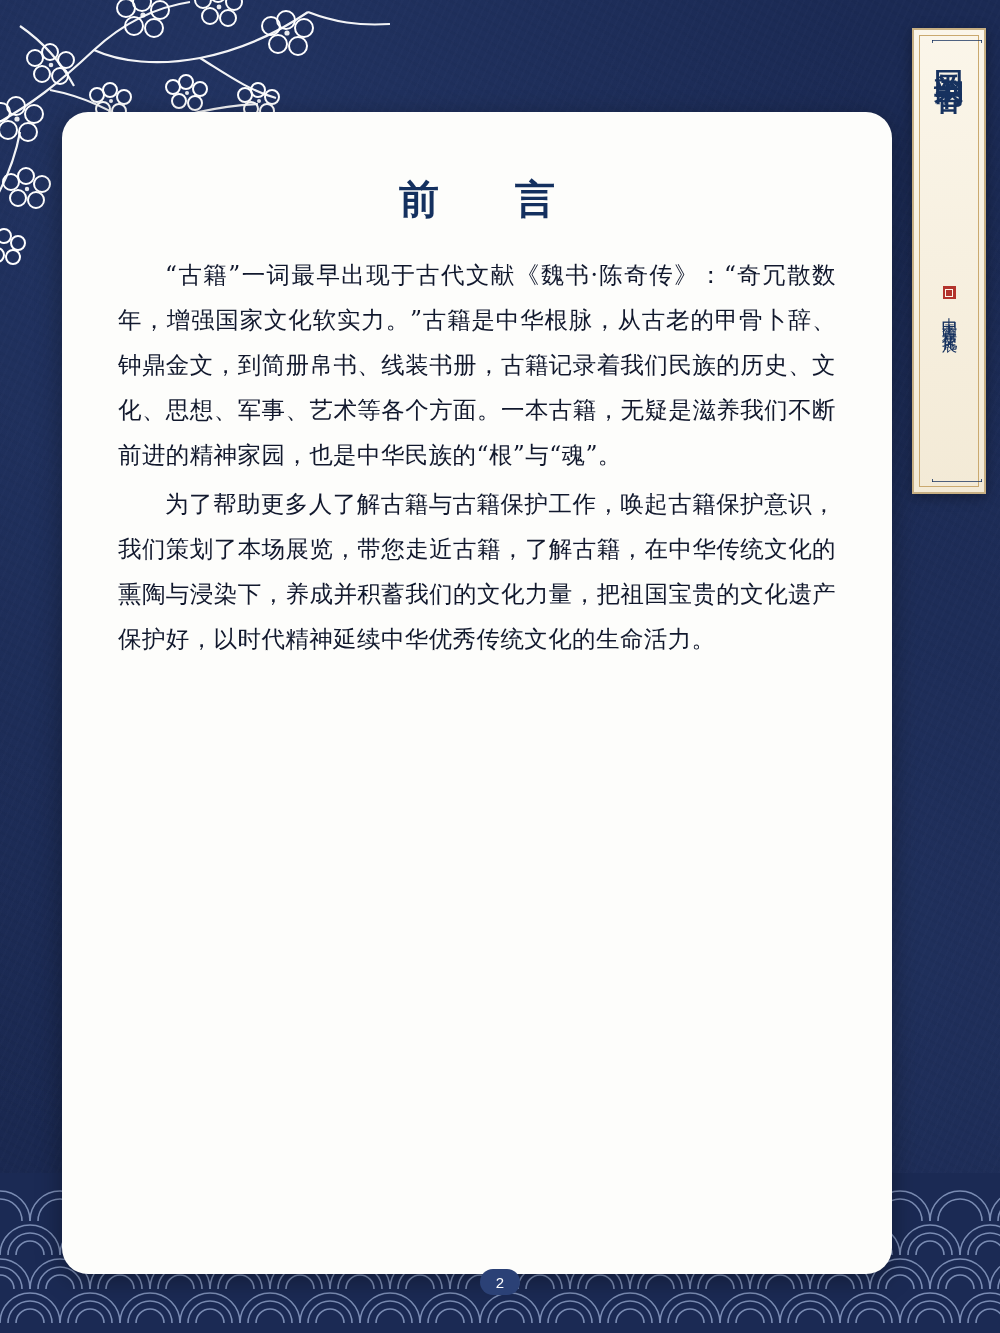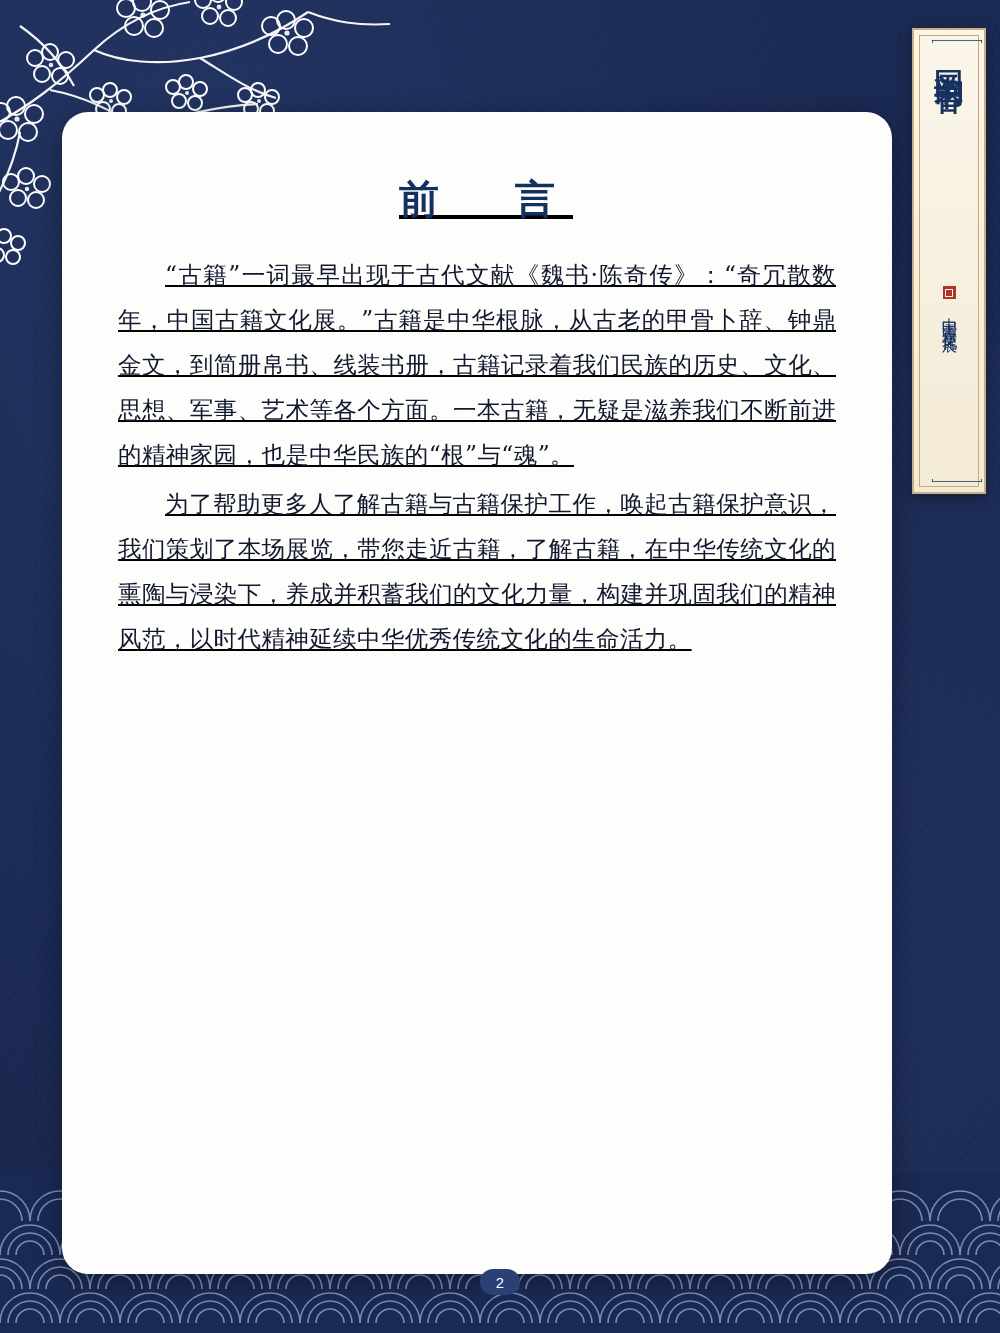--- a/index.html
+++ b/index.html
@@ -64,21 +64,20 @@
     background: #fdfdfb;
     border-radius: 26px;
     box-shadow: 0 6px 26px rgba(0,0,0,.35);
     overflow: hidden;
   }
   .card-inner {
     position: absolute;
     inset: 0;
     padding: 52px 56px 0 56px;
     box-sizing: border-box;
-    text-decoration: underline;
   }
 
   .doc-title {
     text-align: center;
     color: #14305f;
     font-size: 40px;
     font-weight: bold;
     letter-spacing: 18px;
     text-indent: 18px;
     font-family: "DejaVu Serif", "Liberation Serif", serif;
@@ -587,22 +586,22 @@
             <path d="M0 150 a30 30 0 0 1 60 0"></path>
             <path d="M8 150 a22 22 0 0 1 44 0"></path>
           </g>
       </g>
     </svg>
   </div>
 
   <div class="card">
     <div class="card-inner">
       <div class="doc-title">前　言</div>
-      <p class="para">“古籍”一词最早出现于古代文献《魏书·陈奇传》：“奇冗散数年，中国古籍文化展。”古籍是中华根脉，从古老的甲骨卜辞、钟鼎金文，到简册帛书、线装书册，古籍记录着我们民族的历史、文化、思想、军事、艺术等各个方面。一本古籍，无疑是滋养我们不断前进的精神家园，也是中华民族的“根”与“魂”。</p>
-      <p class="para">为了帮助更多人了解古籍与古籍保护工作，唤起古籍保护意识，我们策划了本场展览，带您走近古籍，了解古籍，在中华传统文化的熏陶与浸染下，养成并积蓄我们的文化力量，构建并巩固我们的精神风范，以时代精神延续中华优秀传统文化的生命活力。</p>
+      <p class="para">“古籍”一词最早出现于古代文献《魏书·陈奇传》：“奇冗散数年，增强国家文化软实力。”古籍是中华根脉，从古老的甲骨卜辞、钟鼎金文，到简册帛书、线装书册，古籍记录着我们民族的历史、文化、思想、军事、艺术等各个方面。一本古籍，无疑是滋养我们不断前进的精神家园，也是中华民族的“根”与“魂”。</p>
+      <p class="para">为了帮助更多人了解古籍与古籍保护工作，唤起古籍保护意识，我们策划了本场展览，带您走近古籍，了解古籍，在中华传统文化的熏陶与浸染下，养成并积蓄我们的文化力量，把祖国宝贵的文化遗产保护好，以时代精神延续中华优秀传统文化的生命活力。</p>
     </div>
   </div>
 
   <div class="page-number">2</div>
 
   <div class="banner">
     <div class="banner-inner">
       <svg class="banner-bracket-top" style="top:4px;" viewBox="0 0 50 4" preserveAspectRatio="none">
         <path d="M0 3 L0 0 L50 0 L50 3" stroke="#17325f" stroke-width="1.6" fill="none"></path>
       </svg>

